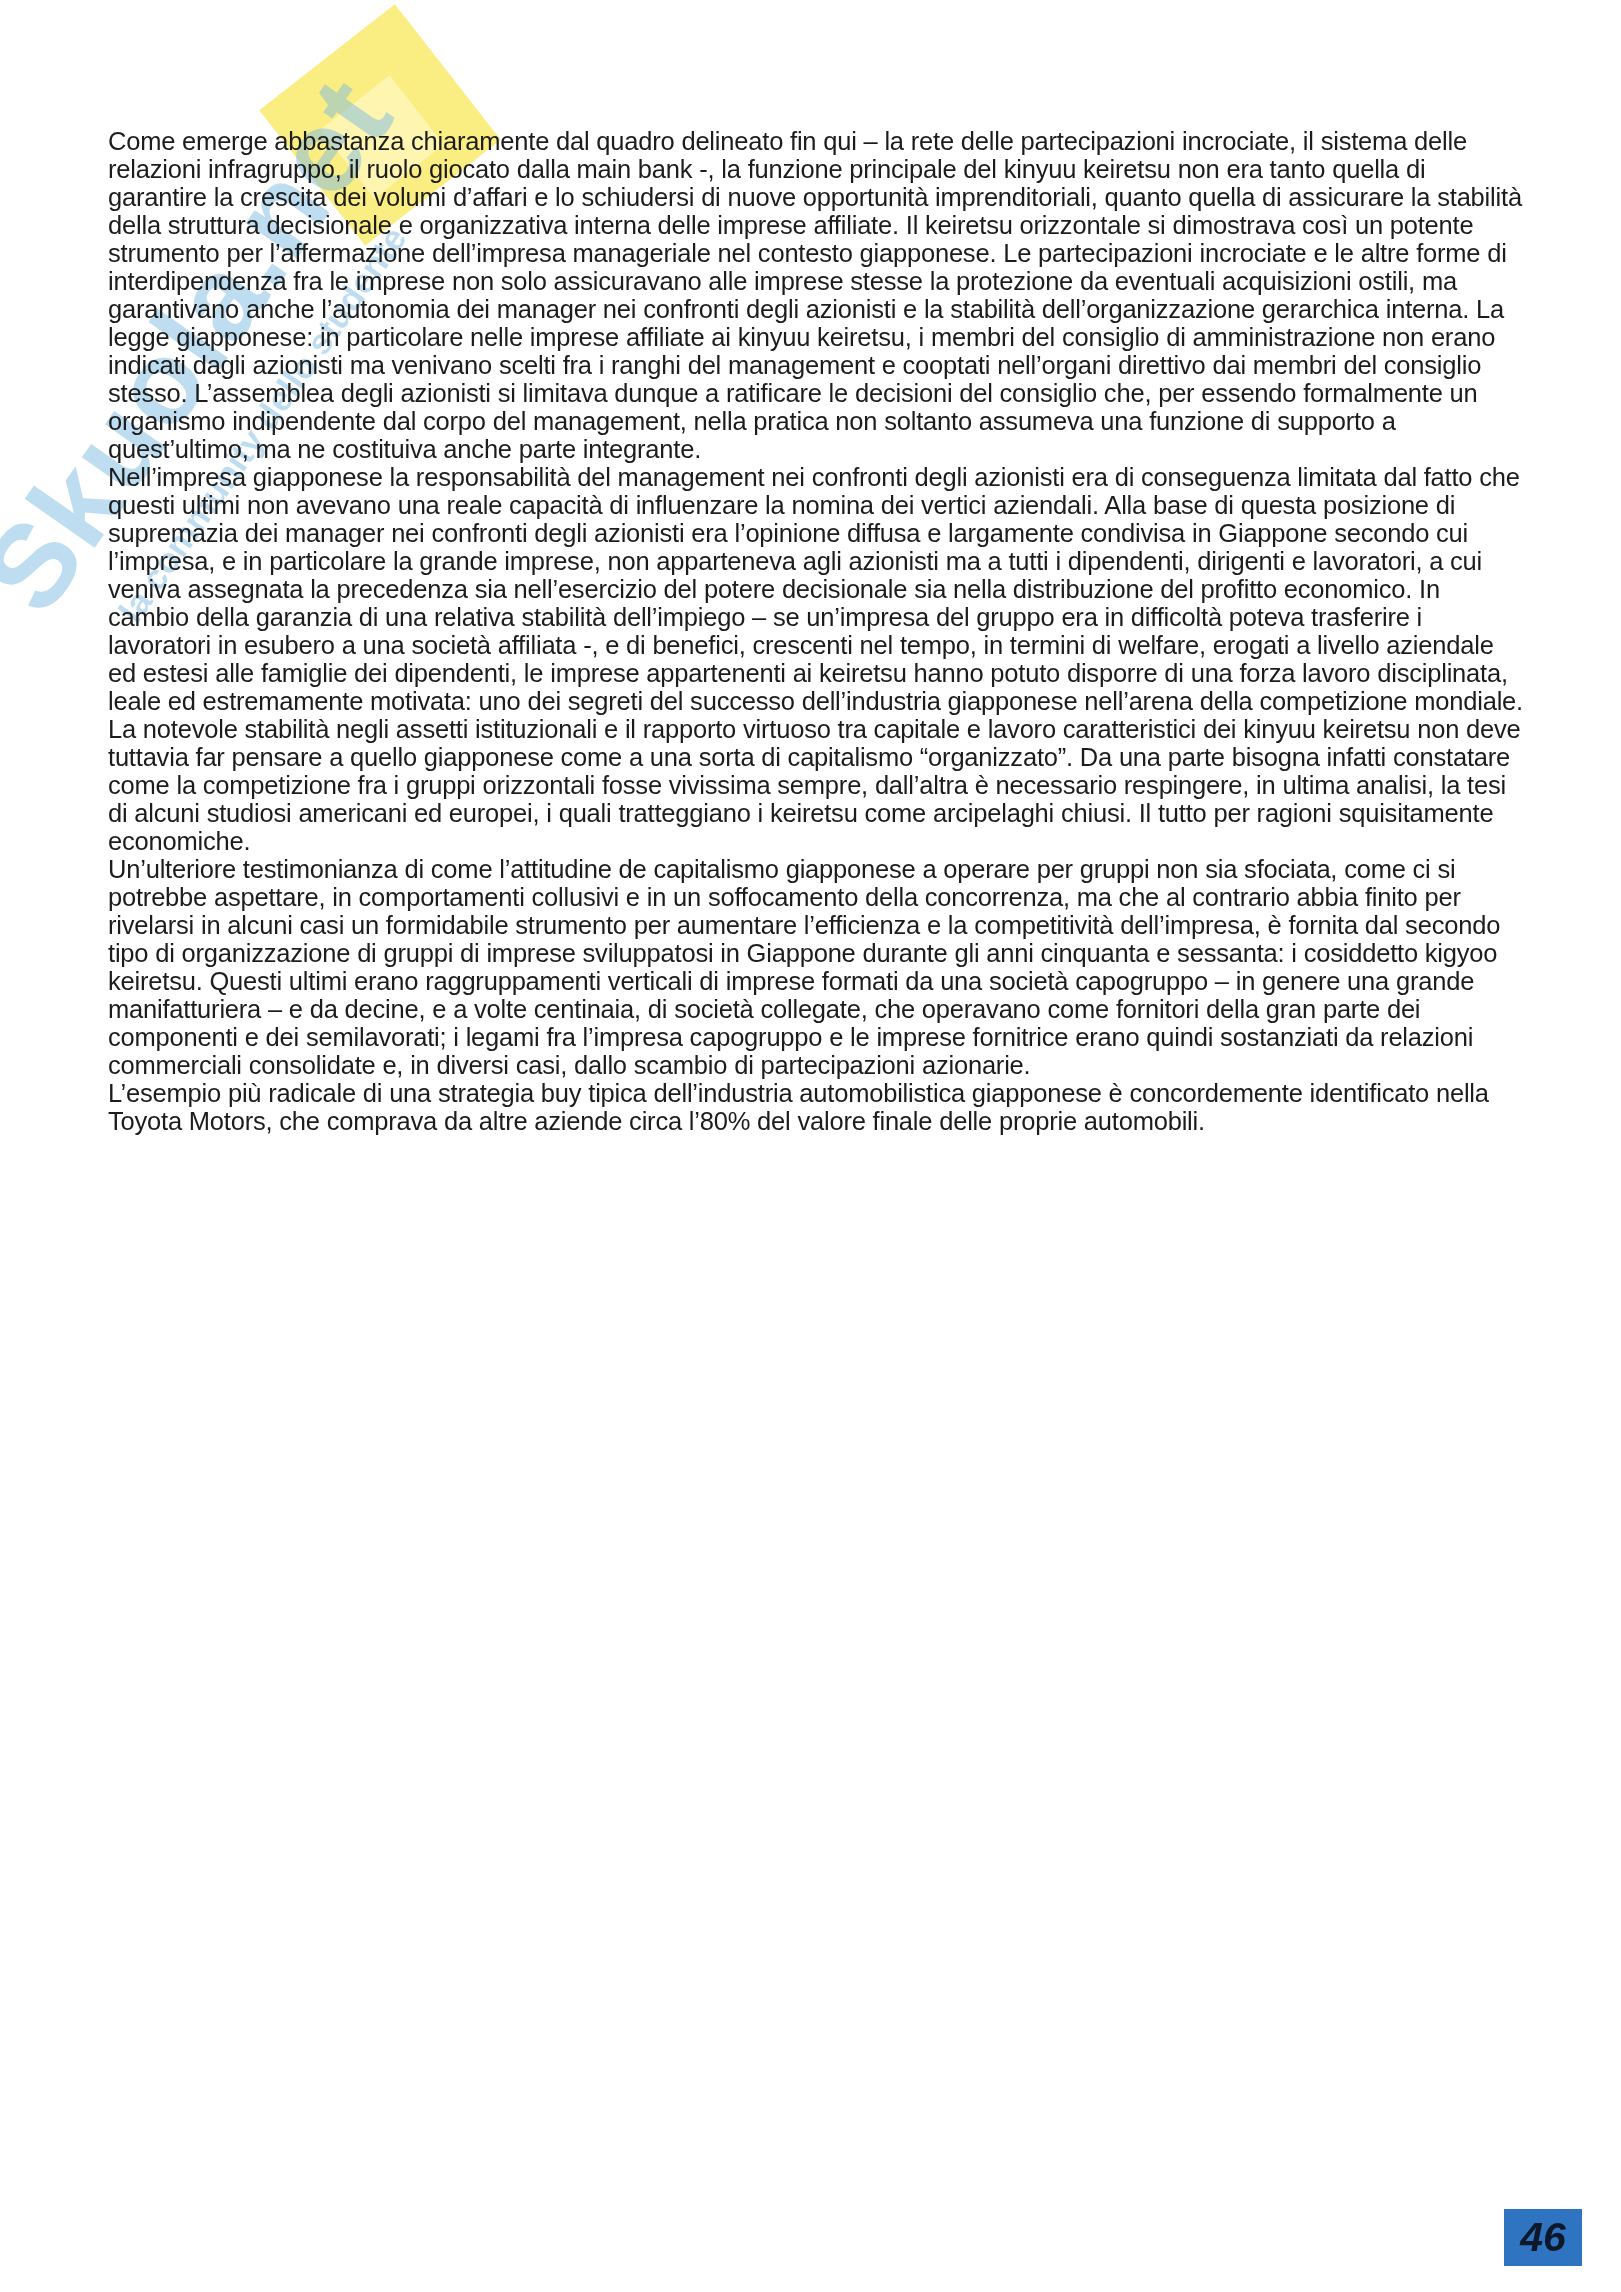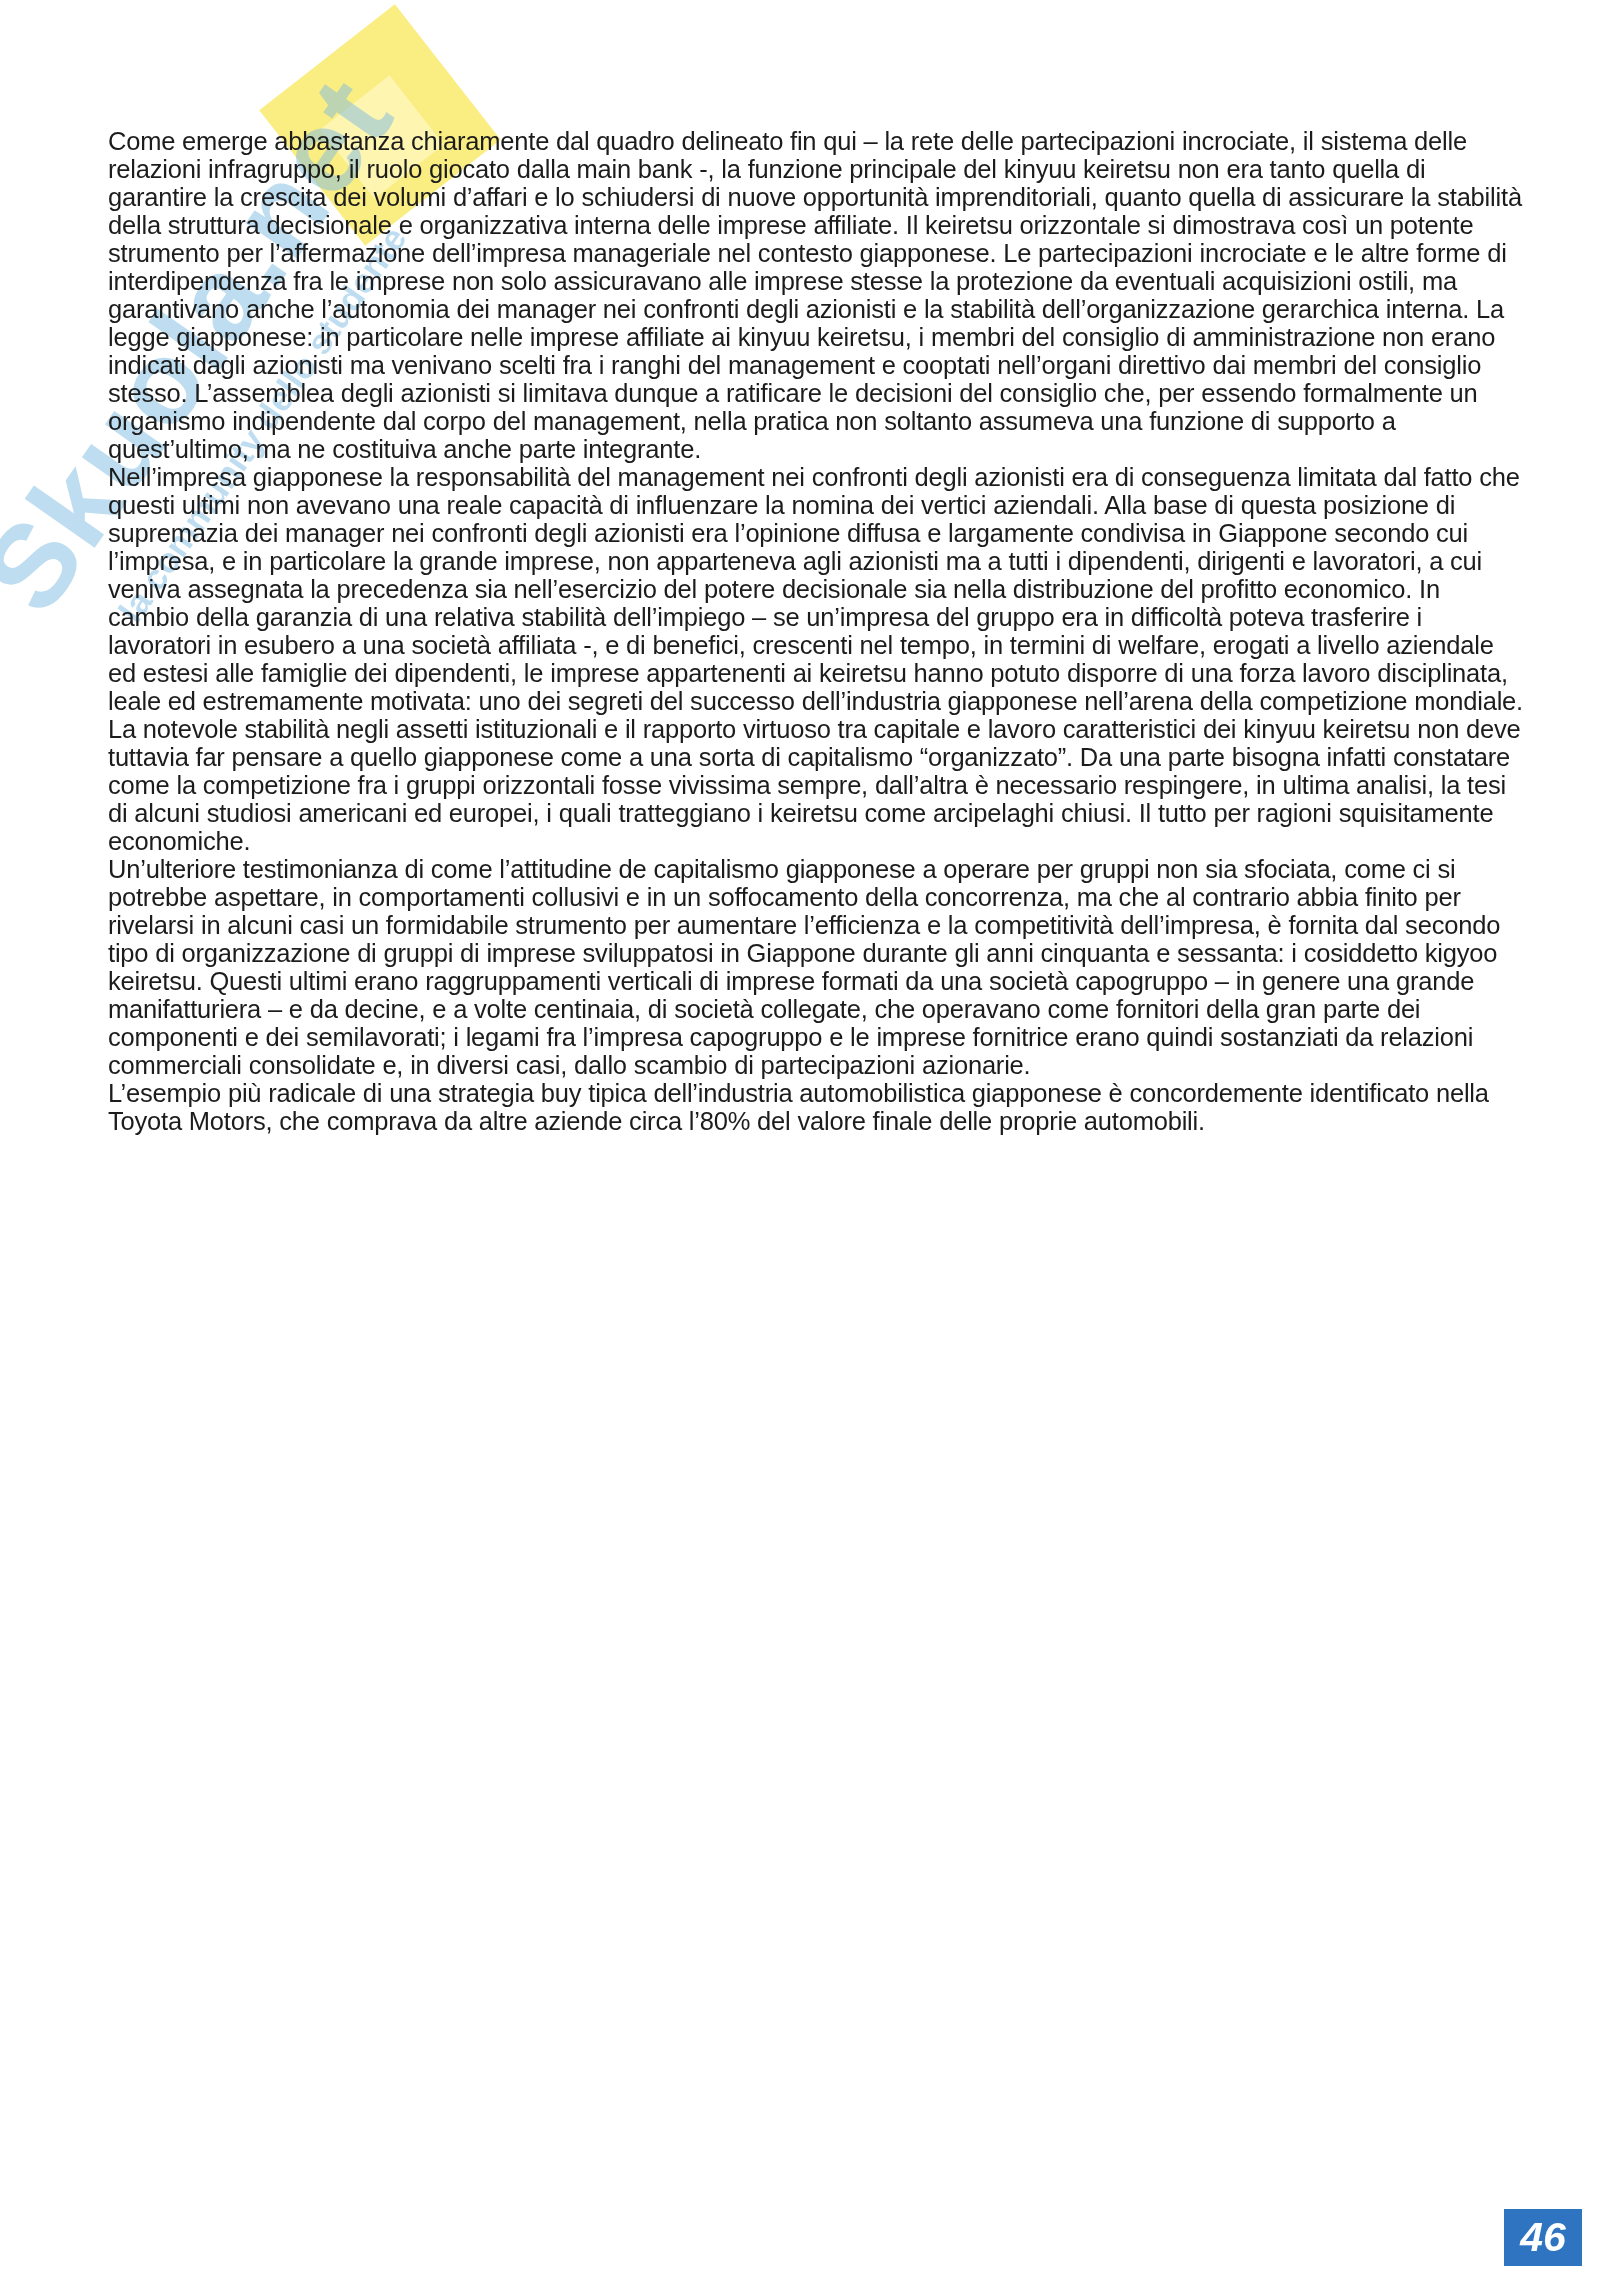--- a/index.html
+++ b/index.html
@@ -82,21 +82,21 @@
   }
 
   
   .page-number {
     position: absolute;
     right: 39px;
     bottom: 27.4px;
     width: 78px;
     height: 57px;
     background: #2e74c1;
-    color: #ffffff;
+    color: #0f172a;
     font-size: 41px;
     font-weight: bold;
     font-style: italic;
     display: flex;
     align-items: center;
     justify-content: center;
     z-index: 2;
   }
 </style>
 </head>

